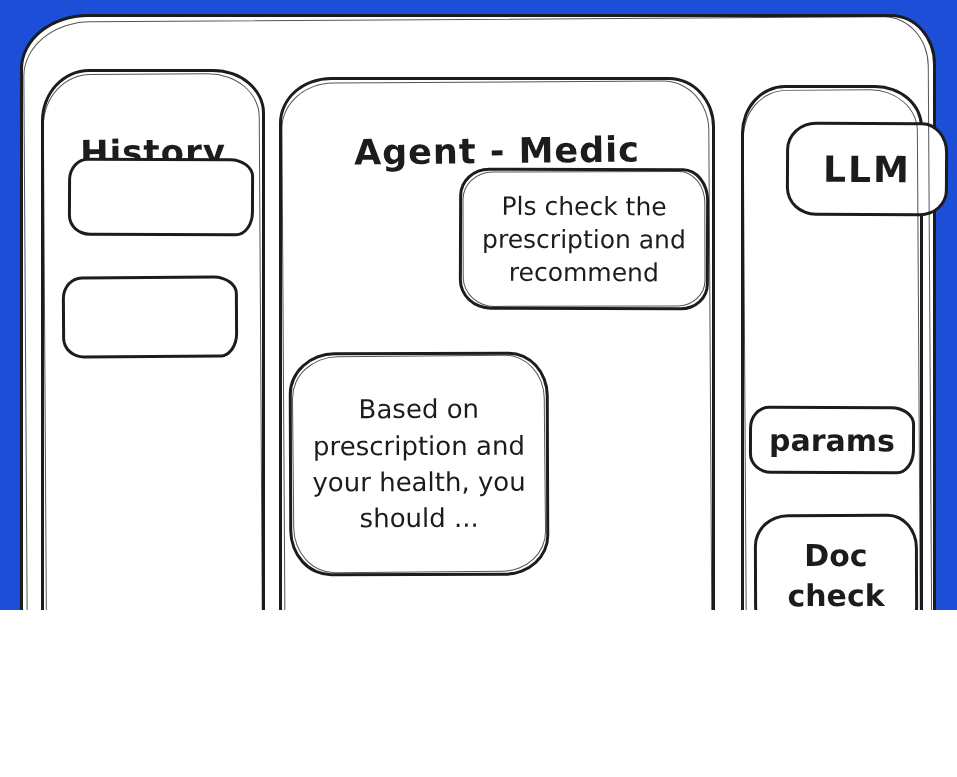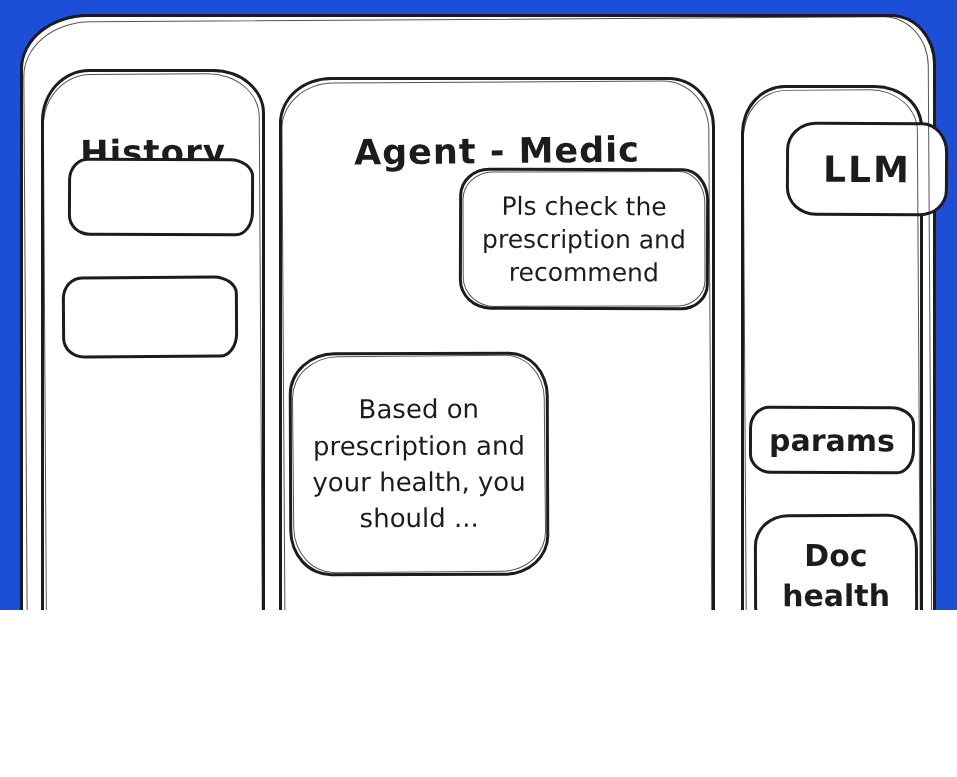--- a/index.html
+++ b/index.html
@@ -200,19 +200,19 @@
       <div class="sketch double bubble agent-bubble">
         <span>Based on prescription and your health, you should ...</span>
       </div>
 
       <div class="sketch double chat-input"></div>
     </main>
 
     <aside class="sketch double tools-panel">
       <button class="tool-btn llm">LLM</button>
       <button class="tool-btn params">params</button>
-      <button class="tool-btn doc-source">Doc health</button>
+      <button class="tool-btn doc-source">Doc check</button>
       <div class="doc-num one">1</div>
       <div class="doc-num two">2</div>
     </aside>
 
   </div>
 </div>
 
 </body></html>

